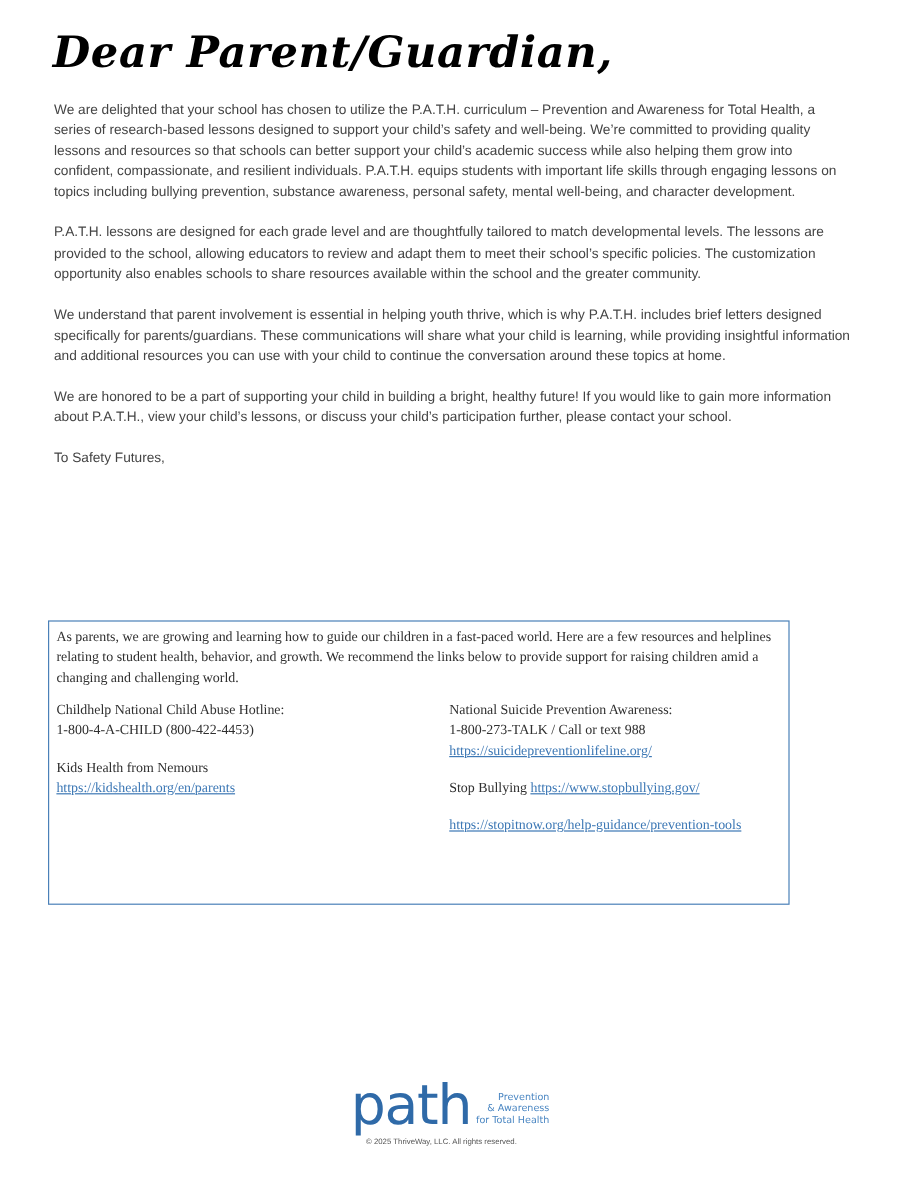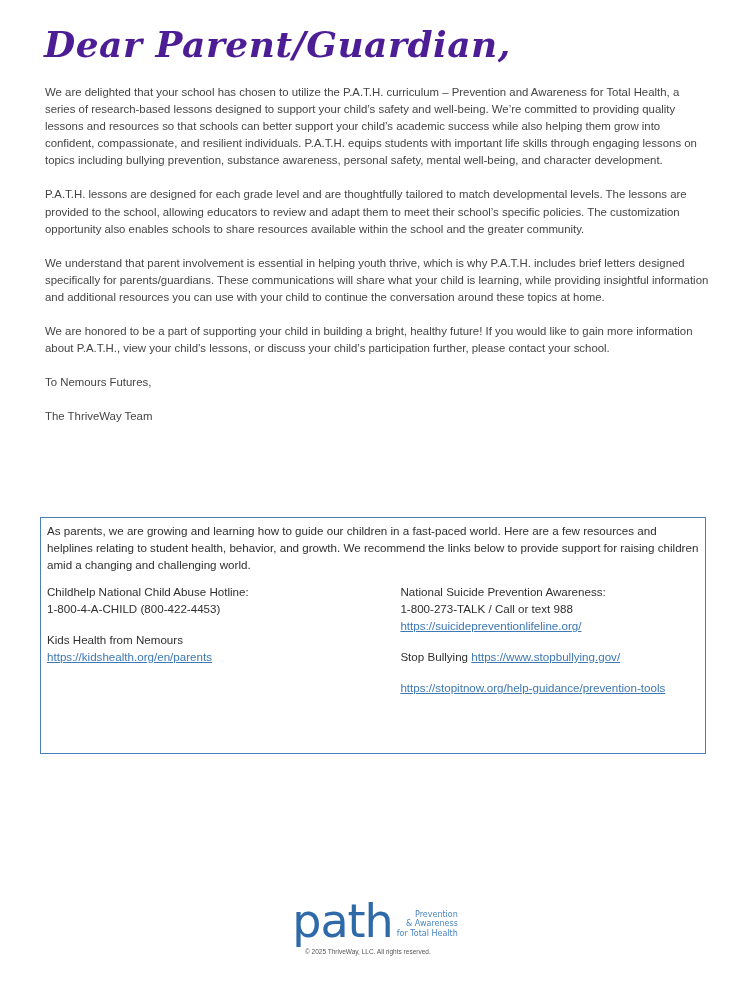--- a/index.html
+++ b/index.html
@@ -16,21 +16,21 @@
       color: #3a3a3a;
     }
     .greeting {
       position: absolute;
       left: 44px;
       top: 14px;
       font-family: "DejaVu Serif", serif;
       font-style: italic;
       font-weight: bold;
       font-size: 36px;
-      color: #4c1d95;
+      color: #000000;
       letter-spacing: 0.5px;
       line-height: 60px;
       white-space: nowrap;
     }
     .letter-body {
       position: absolute;
       left: 45px;
       top: 84px;
       width: 665px;
       font-size: 11.4px;
@@ -40,28 +40,29 @@
     .letter-body p {
       margin: 0 0 17px 0;
     }
     .signoff p {
       margin: 0 0 17px 0;
     }
     .resource-box {
       position: absolute;
       left: 40px;
       top: 517px;
-      width: 666px;
+      width: 618px;
       height: 237px;
       border: 1.5px solid #4a80b8;
       box-sizing: border-box;
       padding: 4px 6px 0 6px;
       font-size: 11.6px;
       line-height: 17px;
       color: #2f2f2f;
+      font-family: Liberation Serif, serif;
     }
     .box-intro {
       margin: 0 0 10px 0;
     }
     .cols {
       display: flex;
       gap: 0;
     }
     .col-left {
       width: 355px;
@@ -119,22 +120,21 @@
 <body>
 
 <div class="greeting">Dear Parent/Guardian,</div>
 
 <div class="letter-body">
   <p>We are delighted that your school has chosen to utilize the P.A.T.H. curriculum – Prevention and Awareness for Total Health, a series of research-based lessons designed to support your child’s safety and well-being. We’re committed to providing quality lessons and resources so that schools can better support your child’s academic success while also helping them grow into confident, compassionate, and resilient individuals. P.A.T.H. equips students with important life skills through engaging lessons on topics including bullying prevention, substance awareness, personal safety, mental well-being, and character development.</p>
   <p>P.A.T.H. lessons are designed for each grade level and are thoughtfully tailored to match developmental levels. The lessons are provided to the school, allowing educators to review and adapt them to meet their school’s specific policies. The customization opportunity also enables schools to share resources available within the school and the greater community.</p>
   <p>We understand that parent involvement is essential in helping youth thrive, which is why P.A.T.H. includes brief letters designed specifically for parents/guardians. These communications will share what your child is learning, while providing insightful information and additional resources you can use with your child to continue the conversation around these topics at home.</p>
   <p>We are honored to be a part of supporting your child in building a bright, healthy future! If you would like to gain more information about P.A.T.H., view your child’s lessons, or discuss your child’s participation further, please contact your school.</p>
   <div class="signoff">
-    <p>To Nemours Futures,</p>
-    <p>The ThriveWay Team</p>
+    <p>To Safety Futures,</p>
   </div>
 </div>
 
 <div class="resource-box">
   <p class="box-intro">As parents, we are growing and learning how to guide our children in a fast-paced world. Here are a few resources and helplines relating to student health, behavior, and growth. We recommend the links below to provide support for raising children amid a changing and challenging world.</p>
   <div class="cols">
     <div class="col-left">
       <div class="res-item">
         <span class="line">Childhelp National Child Abuse Hotline:</span>
         <span class="line">1-800-4-A-CHILD (800-422-4453)</span>

